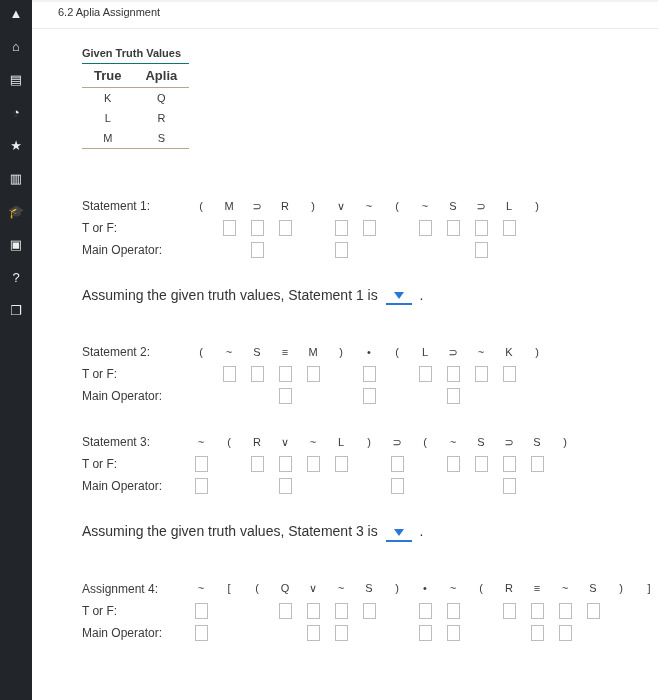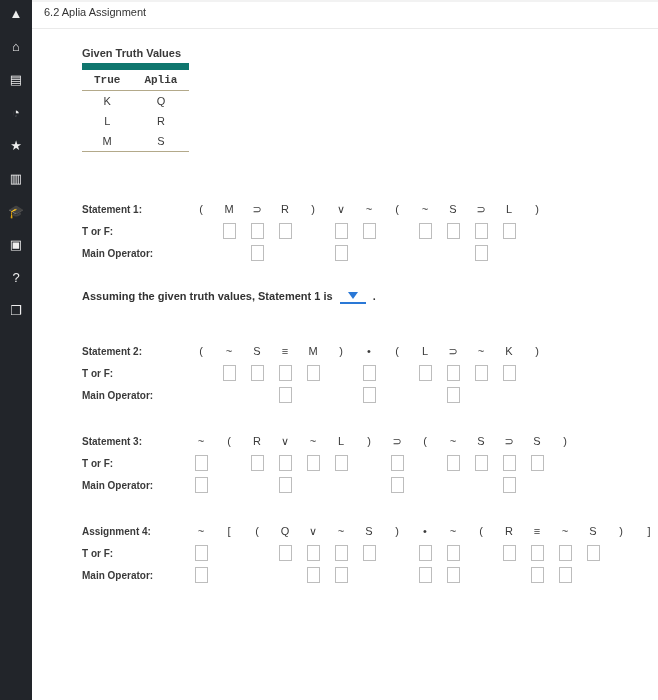--- a/index.html
+++ b/index.html
@@ -24,73 +24,71 @@
   .sidebar .icon { color: #eeeeee; font-size: 13px; width: 32px; text-align: center; }
   .main {
     flex: 1;
     background: #fff;
     margin-top: 2px;
     padding: 0;
     min-height: 698px;
     overflow-x: auto;
   }
   .crumb {
-    padding: 4px 14px 10px 12px;
+    padding: 4px 14px 10px 26px;
     font-size: 11px;
     color: #333;
     border-bottom: 1px solid #eaeaea;
   }
   .content { padding: 18px 16px 30px 50px; }
   .truth-table {
     margin-bottom: 40px;
   }
   .truth-table .tt-title {
     font-weight: bold;
     font-size: 11px;
     padding-bottom: 4px;
   }
   .truth-table table {
     border-collapse: collapse;
   }
   .truth-table th {
     font-weight: bold;
     padding: 4px 12px;
-    border-top: 7px solid #0f766e;
+    border-top: 1px solid #0f766e;
     border-bottom: 1px solid #b3a98a;
-    font-size: 11px;
-    font-family: Liberation Mono, monospace;
+    font-size: 13px;
   }
   .truth-table td {
     padding: 4px 12px;
     text-align: center;
     font-size: 11px;
   }
   .truth-table tr:last-child td { border-bottom: 1px solid #b3a98a; }
   .truth-table .sep td { border-bottom: 1px solid #b3a98a; }
 
   .stmt-block {
     margin-bottom: 12px;
     padding: 6px 0 6px 0;
   }
   .stmt-row { display: flex; align-items: center; min-height: 22px; }
-  .stmt-label { width: 105px; font-weight: bold; font-size: 10px; flex-shrink:0; }
+  .stmt-label { width: 105px; font-weight: normal; font-size: 12px; flex-shrink:0; }
   .sym-cells { display: flex; gap: 0; }
   .sym { width: 28px; text-align: center; font-size: 11px; flex-shrink:0; }
   .inputbox {
     width: 13px; height: 16px;
     border: 1px solid #bdbdbd;
     margin: 0 auto;
     display: block;
   }
   .inputcell { width: 28px; text-align: center; flex-shrink:0; }
   .assume-line {
     margin: 20px 0 30px 0;
-    font-size: 11px;
+    font-size: 14px;
     color: #333;
-    font-weight: bold;
   }
   .dropdown {
     display: inline-block;
     border-bottom: 2px solid #2a78d6;
     width: 26px;
     text-align: center;
     vertical-align: middle;
     position: relative;
     margin: 0 4px;
   }
@@ -389,20 +387,21 @@
               <div class="inputcell"></div>
               <div class="inputcell"></div>
               <div class="inputcell">
                 <div class="inputbox"></div>
               </div>
               <div class="inputcell"></div>
               <div class="inputcell"></div>
             </div>
           </div>
         </div>
+        <div class="assume-line">Assuming the given truth values, Statement 3 is <span class="dropdown"><span class="tri"></span></span> .</div>
         <div class="stmt-block">
           <div class="stmt-row">
             <div class="stmt-label">Assignment 4:</div>
             <div class="sym-cells">
               <div class="sym">~</div>
               <div class="sym">[</div>
               <div class="sym">(</div>
               <div class="sym">Q</div>
               <div class="sym">∨</div>
               <div class="sym">~</div>

